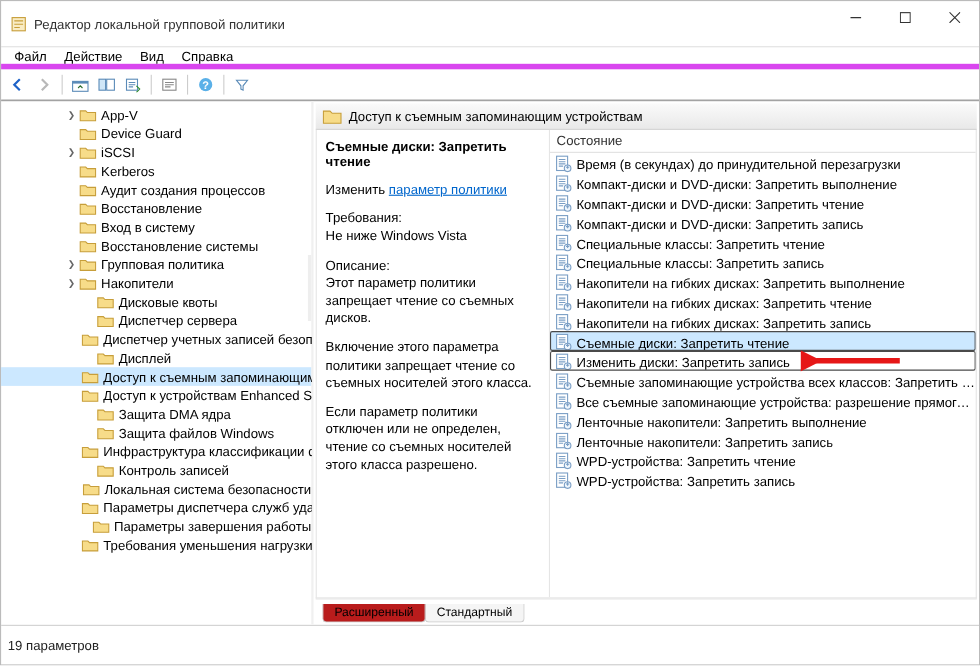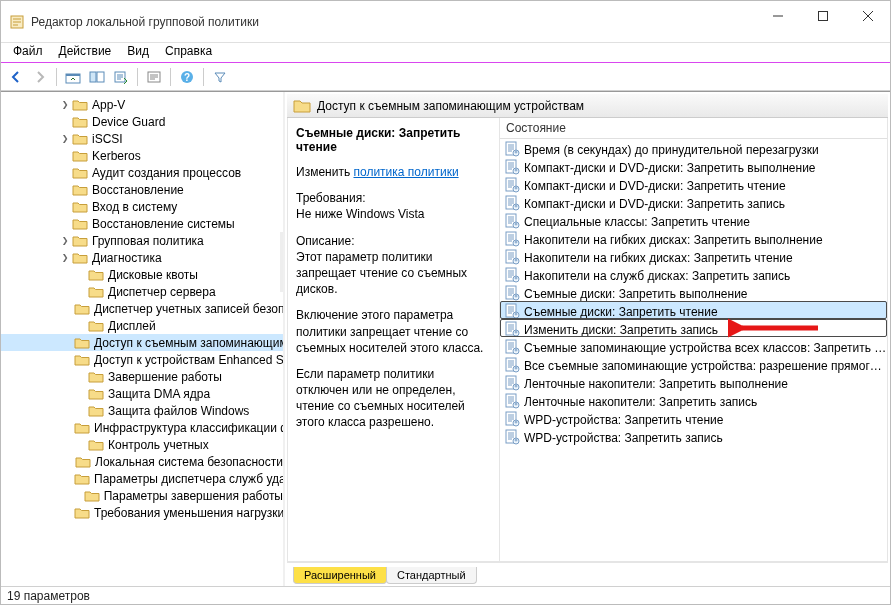--- a/index.html
+++ b/index.html
@@ -3,21 +3,21 @@
 <meta charset="utf-8">
 <style>
 * { box-sizing: border-box; }
 body { margin: 0; font-family: "Segoe UI", Tahoma, sans-serif; font-size: 12px; background: #fff; color: #000; }
 .window { width: 891px; height: 605px; border: 1px solid #bbb; display: flex; flex-direction: column; position: relative; }
 .titlebar { height: 42px; display: flex; align-items: center; padding: 15px 8px; border-bottom: 1px solid #e0e0e0; }
 .titlebar .icon { width: 16px; height: 16px; margin-right: 6px; display: inline-flex; align-items: center; justify-content: center; }
 .titlebar .title { flex: 1; color: #333; }
 .winbtns { display: flex; position: absolute; right: 0; top: 0; }
 .winbtn { width: 45px; height: 29px; display: flex; align-items: center; justify-content: center; color: #666; }
-.menubar { height: 20px; display: flex; padding: 0 4px; border-bottom: 1px solid #d946ef; }
+.menubar { height: 20px; display: flex; padding: 0 4px; border-bottom: 5px solid #d946ef; }
 .menuitem { padding: 1px 8px; cursor: default; }
 .toolbar { height: 28px; display: flex; align-items: center; padding: 0 4px; border-bottom: 1px solid #d0d0d0; gap: 2px; }
 .tb-btn { width: 22px; height: 22px; display: flex; align-items: center; justify-content: center; border: 1px solid transparent; }
 .tb-sep { width: 1px; height: 18px; background: #ccc; margin: 0 3px; }
 .body { flex: 1; display: flex; overflow: hidden; border-top: 1px solid #999; }
 .tree { width: 284px; overflow: auto; border-right: 2px solid #f0f0f0; padding: 4px 0 4px 0; position: relative; }
 .tree::after { content: ""; position: absolute; right: 0; top: 140px; width: 3px; height: 60px; background: #eee; }
 .tree-row { display: flex; align-items: center; height: 17px; padding-left: 71px; white-space: nowrap; cursor: default; }
 .tree-row.d2 { padding-left: 87px; }
 .tree-row.selected { background: #cce8ff; }
@@ -34,23 +34,23 @@
 .detail a { color: #0066cc; text-decoration: underline; }
 .list { flex: 1; overflow: auto; }
 .listhead { display: flex; border-bottom: 1px solid #e0e0e0; }
 .listhead .col { padding: 3px 6px; font-weight: normal; color: #333; }
 .list-row { display: flex; align-items: flex-end; height: 18px; padding-left: 4px; cursor: default; position: relative; }
 .list-row.selected { background: #cce8ff; }
 .list-row.boxed { outline: 1px solid #4a4a4a; outline-offset: -1px; border-radius: 2px; }
 .pitem-icon { width: 16px; height: 16px; margin-right: 4px; flex-shrink: 0; }
 .tabs { height: 22px; display: flex; align-items: flex-end; padding-left: 6px; border-top: 1px solid #e5e5e5; margin: 0 2px 2px 2px; }
 .tab { padding: 2px 10px; border: 1px solid #ccc; border-top: none; border-radius: 0 0 4px 4px; margin-right: -1px; background: #f5f5f5; font-size: 11px; position: relative; }
-.tab.active { background: #fde047; z-index: 1; }
+.tab.active { background: #b91c1c; z-index: 1; }
 .tab:first-child { border-bottom-left-radius: 4px; }
-.statusbar { height: 18px; border-top: 1px solid #d0d0d0; display: flex; align-items: center; padding: 0 6px; font-size: 12px; color: #222; }
+.statusbar { height: 36px; border-top: 1px solid #d0d0d0; display: flex; align-items: center; padding: 0 6px; font-size: 12px; color: #222; }
 .arrow { position: absolute; pointer-events: none; }
 </style>
 </head>
 <body>
 
 <div class="window">
   <div class="titlebar">
     <span class="icon">
       <svg width="16" height="16" viewBox="0 0 16 16">
           <rect x="2" y="2" width="12" height="12" fill="#f9ecc4" stroke="#c79e3a"></rect>
@@ -221,21 +221,21 @@
           </span>
           <span>Групповая политика</span>
         </div>
         <div class="tree-row">
           <span class="tw" style="font-size: 8px;">❯</span>
           <span class="folder-icon">
             <svg width="16" height="14" viewBox="0 0 16 14">
               <path d="M1 3h5l1.5 1.5H15V12H1z" fill="#f7dc89" stroke="#c79e3a"></path>
             </svg>
           </span>
-          <span>Диагностика</span>
+          <span>Накопители</span>
         </div>
         <div class="tree-row d2">
           <span class="tw" style="font-size: 8px;"></span>
           <span class="folder-icon">
             <svg width="16" height="14" viewBox="0 0 16 14">
               <path d="M1 3h5l1.5 1.5H15V12H1z" fill="#f7dc89" stroke="#c79e3a"></path>
             </svg>
           </span>
           <span>Дисковые квоты</span>
         </div>
@@ -284,29 +284,20 @@
           </span>
           <span>Доступ к устройствам Enhanced Storage</span>
         </div>
         <div class="tree-row d2">
           <span class="tw" style="font-size: 8px;"></span>
           <span class="folder-icon">
             <svg width="16" height="14" viewBox="0 0 16 14">
               <path d="M1 3h5l1.5 1.5H15V12H1z" fill="#f7dc89" stroke="#c79e3a"></path>
             </svg>
           </span>
-          <span>Завершение работы</span>
-        </div>
-        <div class="tree-row d2">
-          <span class="tw" style="font-size: 8px;"></span>
-          <span class="folder-icon">
-            <svg width="16" height="14" viewBox="0 0 16 14">
-              <path d="M1 3h5l1.5 1.5H15V12H1z" fill="#f7dc89" stroke="#c79e3a"></path>
-            </svg>
-          </span>
           <span>Защита DMA ядра</span>
         </div>
         <div class="tree-row d2">
           <span class="tw" style="font-size: 8px;"></span>
           <span class="folder-icon">
             <svg width="16" height="14" viewBox="0 0 16 14">
               <path d="M1 3h5l1.5 1.5H15V12H1z" fill="#f7dc89" stroke="#c79e3a"></path>
             </svg>
           </span>
           <span>Защита файлов Windows</span>
@@ -320,21 +311,21 @@
           </span>
           <span>Инфраструктура классификации файлов</span>
         </div>
         <div class="tree-row d2">
           <span class="tw" style="font-size: 8px;"></span>
           <span class="folder-icon">
             <svg width="16" height="14" viewBox="0 0 16 14">
               <path d="M1 3h5l1.5 1.5H15V12H1z" fill="#f7dc89" stroke="#c79e3a"></path>
             </svg>
           </span>
-          <span>Контроль учетных</span>
+          <span>Контроль записей</span>
         </div>
         <div class="tree-row d2">
           <span class="tw" style="font-size: 8px;"></span>
           <span class="folder-icon">
             <svg width="16" height="14" viewBox="0 0 16 14">
               <path d="M1 3h5l1.5 1.5H15V12H1z" fill="#f7dc89" stroke="#c79e3a"></path>
             </svg>
           </span>
           <span>Локальная система безопасности</span>
         </div>
@@ -369,21 +360,21 @@
     <div class="rpane">
       <div class="rheader">
         <span class="hfolder"><svg width="18" height="16" viewBox="0 0 18 16">
               <path d="M1 3h6l2 2h8v9H1z" fill="#f7dc89" stroke="#c79e3a"></path>
             </svg></span>
         <span>Доступ к съемным запоминающим устройствам</span>
       </div>
       <div class="rcontent">
         <div class="detail">
           <h4>Съемные диски: Запретить чтение</h4>
-          <p><span>Изменить</span> <a href="#">политика политики</a></p>
+          <p><span>Изменить</span> <a href="#">параметр политики</a></p>
           <p><span>Требования:</span><br><span>Не ниже Windows Vista</span></p>
           <p><span>Описание:</span><br><span>Этот параметр политики запрещает чтение со съемных дисков.</span></p>
           <p>Включение этого параметра политики запрещает чтение со съемных носителей этого класса.</p>
           <p>Если параметр политики отключен или не определен, чтение со съемных носителей этого класса разрешено.</p>
         </div>
         <div class="list" style="position:relative">
           <div class="listhead">
             <div class="col">Состояние</div>
           </div>
           <div id="listbody">
@@ -432,48 +423,48 @@
                   </svg></span>
                 <span style="white-space: nowrap; overflow: hidden; text-overflow: ellipsis; margin-top: 32px;">Специальные классы: Запретить чтение</span>
               </div>
               <div class="list-row">
                 <span class="pitem-icon"><svg width="16" height="16" viewBox="0 0 16 16">
                     <rect x="2" y="1" width="10" height="13" fill="#fff" stroke="#7a9ec5"></rect>
                     <path d="M4 4h6M4 6h6M4 8h6M4 10h4" stroke="#7a9ec5"></path>
                     <circle cx="12" cy="12" r="3" fill="#eef6fd" stroke="#7a9ec5"></circle>
                     <path d="M10.5 11h3M12 9.5v3" stroke="#7a9ec5"></path>
                   </svg></span>
+                <span style="white-space: nowrap; overflow: hidden; text-overflow: ellipsis;">Специальные классы: Запретить запись</span>
+              </div>
+              <div class="list-row">
+                <span class="pitem-icon"><svg width="16" height="16" viewBox="0 0 16 16">
+                    <rect x="2" y="1" width="10" height="13" fill="#fff" stroke="#7a9ec5"></rect>
+                    <path d="M4 4h6M4 6h6M4 8h6M4 10h4" stroke="#7a9ec5"></path>
+                    <circle cx="12" cy="12" r="3" fill="#eef6fd" stroke="#7a9ec5"></circle>
+                    <path d="M10.5 11h3M12 9.5v3" stroke="#7a9ec5"></path>
+                  </svg></span>
                 <span style="white-space: nowrap; overflow: hidden; text-overflow: ellipsis;">Накопители на гибких дисках: Запретить выполнение</span>
               </div>
               <div class="list-row">
                 <span class="pitem-icon"><svg width="16" height="16" viewBox="0 0 16 16">
                     <rect x="2" y="1" width="10" height="13" fill="#fff" stroke="#7a9ec5"></rect>
                     <path d="M4 4h6M4 6h6M4 8h6M4 10h4" stroke="#7a9ec5"></path>
                     <circle cx="12" cy="12" r="3" fill="#eef6fd" stroke="#7a9ec5"></circle>
                     <path d="M10.5 11h3M12 9.5v3" stroke="#7a9ec5"></path>
                   </svg></span>
                 <span style="white-space: nowrap; overflow: hidden; text-overflow: ellipsis;">Накопители на гибких дисках: Запретить чтение</span>
               </div>
               <div class="list-row">
                 <span class="pitem-icon"><svg width="16" height="16" viewBox="0 0 16 16">
                     <rect x="2" y="1" width="10" height="13" fill="#fff" stroke="#7a9ec5"></rect>
                     <path d="M4 4h6M4 6h6M4 8h6M4 10h4" stroke="#7a9ec5"></path>
                     <circle cx="12" cy="12" r="3" fill="#eef6fd" stroke="#7a9ec5"></circle>
                     <path d="M10.5 11h3M12 9.5v3" stroke="#7a9ec5"></path>
                   </svg></span>
-                <span style="white-space: nowrap; overflow: hidden; text-overflow: ellipsis;">Накопители на служб дисках: Запретить запись</span>
-              </div>
-              <div class="list-row">
-                <span class="pitem-icon"><svg width="16" height="16" viewBox="0 0 16 16">
-                    <rect x="2" y="1" width="10" height="13" fill="#fff" stroke="#7a9ec5"></rect>
-                    <path d="M4 4h6M4 6h6M4 8h6M4 10h4" stroke="#7a9ec5"></path>
-                    <circle cx="12" cy="12" r="3" fill="#eef6fd" stroke="#7a9ec5"></circle>
-                    <path d="M10.5 11h3M12 9.5v3" stroke="#7a9ec5"></path>
-                  </svg></span>
-                <span style="white-space: nowrap; overflow: hidden; text-overflow: ellipsis;">Съемные диски: Запретить выполнение</span>
+                <span style="white-space: nowrap; overflow: hidden; text-overflow: ellipsis;">Накопители на гибких дисках: Запретить запись</span>
               </div>
               <div class="list-row selected boxed">
                 <span class="pitem-icon"><svg width="16" height="16" viewBox="0 0 16 16">
                     <rect x="2" y="1" width="10" height="13" fill="#fff" stroke="#7a9ec5"></rect>
                     <path d="M4 4h6M4 6h6M4 8h6M4 10h4" stroke="#7a9ec5"></path>
                     <circle cx="12" cy="12" r="3" fill="#eef6fd" stroke="#7a9ec5"></circle>
                     <path d="M10.5 11h3M12 9.5v3" stroke="#7a9ec5"></path>
                   </svg></span>
                 <span style="white-space: nowrap; overflow: hidden; text-overflow: ellipsis;">Съемные диски: Запретить чтение</span>
               </div>

